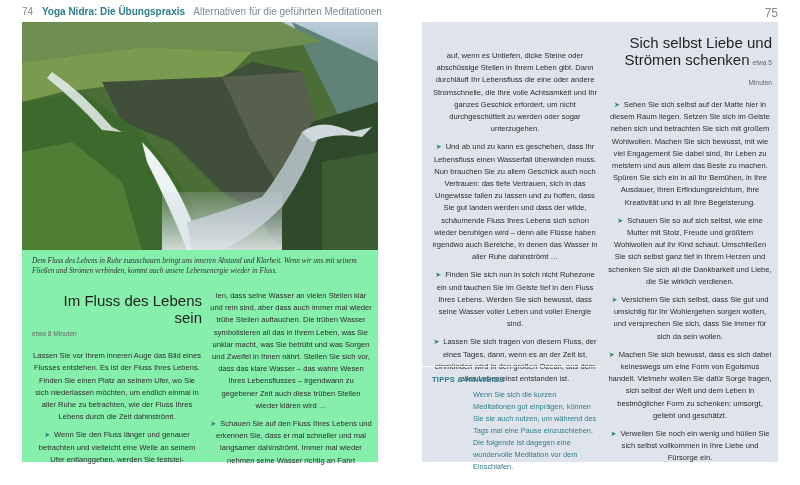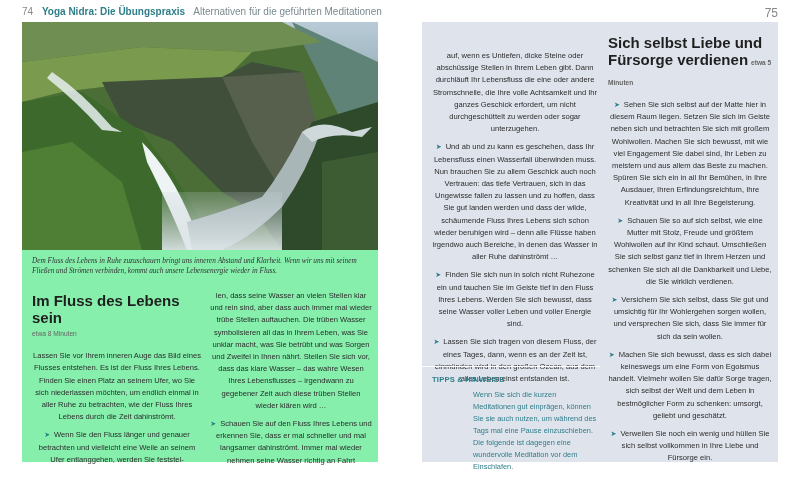--- a/index.html
+++ b/index.html
@@ -27,21 +27,21 @@
     position: absolute; left: 22px; top: 250px; width: 356px; height: 212px; background: #86efac;
   }
   .caption {
     position: absolute; left: 10px; top: 6px; width: 330px;
     font-family: "Liberation Serif", serif; font-style: italic; font-size: 7.3px; line-height: 10px; color: #333;
   }
   .col { position: absolute; font-size: 7.6px; line-height: 12.2px; color: #2b2b2b; text-align: left; }
   .col p { margin-bottom: 6px; text-align: center; }
   .arrow { color: #2e7d8a; font-size: 7px; margin-right: 4px; }
 
-  .h2 { font-size: 15px; line-height: 17px; color: #1f1f1f; font-weight: bold; }
+  .h2 { font-size: 15px; line-height: 17px; color: #1f1f1f; font-weight: normal; text-align: right; }
   .dur { font-size: 6.6px; color: #666; margin-top: 2px; margin-bottom: 10px; }
   .dur-inline { font-size: 6.6px; color: #666; margin-left: 3px; }
 
   .right-box {
     position: absolute; left: 22px; top: 22px; width: 356px; height: 440px; background: #dfe4ec;
   }
   .tips-title { font-size: 7.6px; font-weight: bold; color: #2e7d8a; letter-spacing: 0.2px; margin-bottom: 3px; }
   .tips-text { font-size: 7.4px; line-height: 12px; color: #2e7d8a; margin-left: 41px; }
   .tips-sep { position: absolute; left: 0; width: 178px; height: 1px; background: #ffffff; }
 </style>
@@ -116,21 +116,21 @@
 
     <div class="tips-sep" style="top:344px;"></div>
     <div class="col" style="left:10px; top:352px; width:166px;">
       <div class="tips-title">TIPPS &amp; HINWEISE</div>
       <div class="tips-text">Wenn Sie sich die kurzen Meditationen gut einprägen, können Sie sie auch nutzen, um während des Tags mal eine Pause einzuschieben. Die folgende ist dagegen eine wundervolle Meditation vor dem Einschlafen.</div>
     </div>
 
     <div class="col" style="left:186px; top:12px; width:164px;">
       <div class="h2">
         <div>Sich selbst Liebe und</div>
-        <div><span>Fürsorge verdienen</span><span class="dur-inline">etwa 5 Minuten</span></div>
+        <div><span>Strömen schenken</span><span class="dur-inline">etwa 5 Minuten</span></div>
       </div>
       <div style="height:8px;"></div>
       <p><span class="arrow">➤</span><span>Sehen Sie sich selbst auf der Matte hier in diesem Raum liegen. Setzen Sie sich im Geiste neben sich und betrachten Sie sich mit großem Wohlwollen. Machen Sie sich bewusst, mit wie viel Engagement Sie dabei sind, Ihr Leben zu meistern und aus allem das Beste zu machen. Spüren Sie sich ein in all Ihr Bemühen, in Ihre Ausdauer, Ihren Erfindungsreichtum, Ihre Kreativität und in all Ihre Begeisterung.</span></p>
       <p><span class="arrow">➤</span><span>Schauen Sie so auf sich selbst, wie eine Mutter mit Stolz, Freude und größtem Wohlwollen auf ihr Kind schaut. Umschließen Sie sich selbst ganz tief in Ihrem Herzen und schenken Sie sich all die Dankbarkeit und Liebe, die Sie wirklich verdienen.</span></p>
       <p><span class="arrow">➤</span><span>Versichern Sie sich selbst, dass Sie gut und umsichtig für Ihr Wohlergehen sorgen wollen, und versprechen Sie sich, dass Sie immer für sich da sein wollen.</span></p>
       <p><span class="arrow">➤</span><span>Machen Sie sich bewusst, dass es sich dabei keineswegs um eine Form von Egoismus handelt. Vielmehr wollen Sie dafür Sorge tragen, sich selbst der Welt und dem Leben in bestmöglicher Form zu schenken: umsorgt, geliebt und geschätzt.</span></p>
       <p><span class="arrow">➤</span><span>Verweilen Sie noch ein wenig und hüllen Sie sich selbst vollkommen in Ihre Liebe und Fürsorge ein.</span></p>
     </div>
   </div>
 </div>

